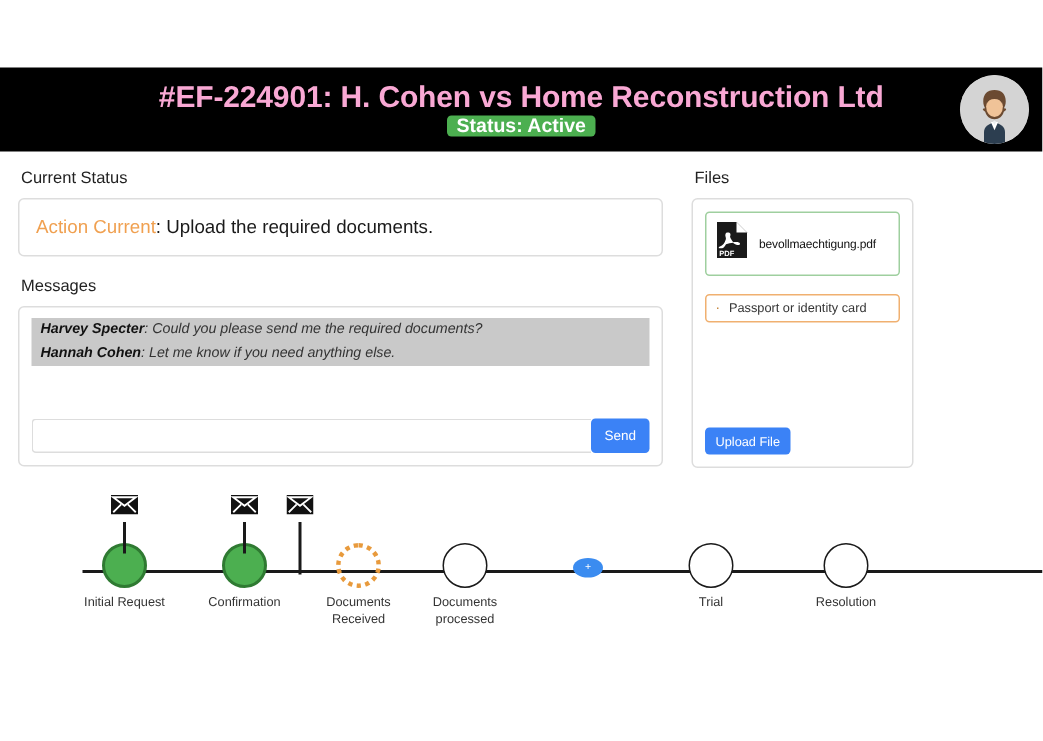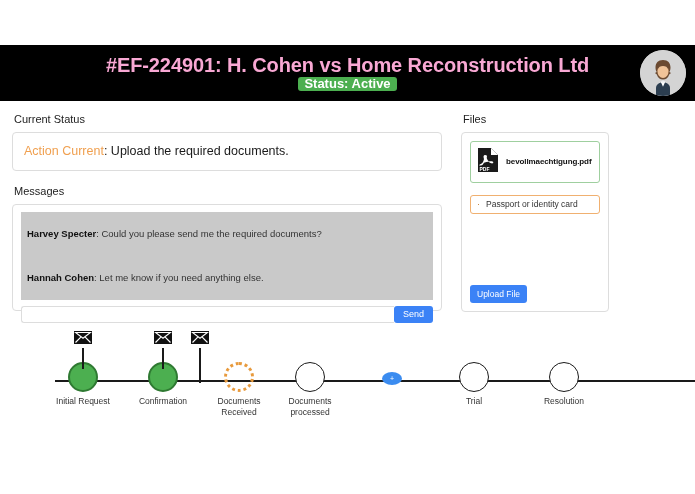--- a/index.html
+++ b/index.html
@@ -121,33 +121,34 @@
     box-sizing: border-box;
     height: 107px;
     display: flex;
     flex-direction: column;
   }
   #message-list { flex: 1 1 auto; }
   .message-row {
     font-size: 9.5px;
     line-height: 14px;
     color: #333333;
-    padding: 15px 6px;
+    padding: 1px 6px;
     box-sizing: border-box;
     white-space: nowrap;
     overflow: hidden;
+    font-style: italic;
   }
   .message-row.shaded { background: #c9c9c9; }
   .msg-author { font-weight: 700; color: #111111; }
 
   #composer {
     display: flex;
     align-items: stretch;
     margin-top: 6px;
-    height: 34px;
+    height: 23px;
   }
   #message-input {
     flex: 1 1 auto;
     border: 1px solid #dddddd;
     border-right: none;
     border-radius: 3px 0 0 3px;
     font-family: "Liberation Sans", sans-serif;
     font-size: 9px;
     padding: 0 6px;
     color: #333333;
@@ -186,21 +187,21 @@
     background: #ffffff;
     display: flex;
     align-items: center;
     gap: 7px;
     padding: 5px 6px;
     box-sizing: border-box;
   }
   #pdf-icon { flex: none; }
   #file-name {
     font-size: 8px;
-    font-weight: 700;
+    font-weight: 400;
     color: #111111;
     line-height: 10px;
     letter-spacing: -0.1px;
   }
   #requirements-list { margin-top: 12px; }
   .requirement-row {
     border: 1px solid #f0b070;
     border-radius: 3px;
     background: #ffffff;
     display: flex;

